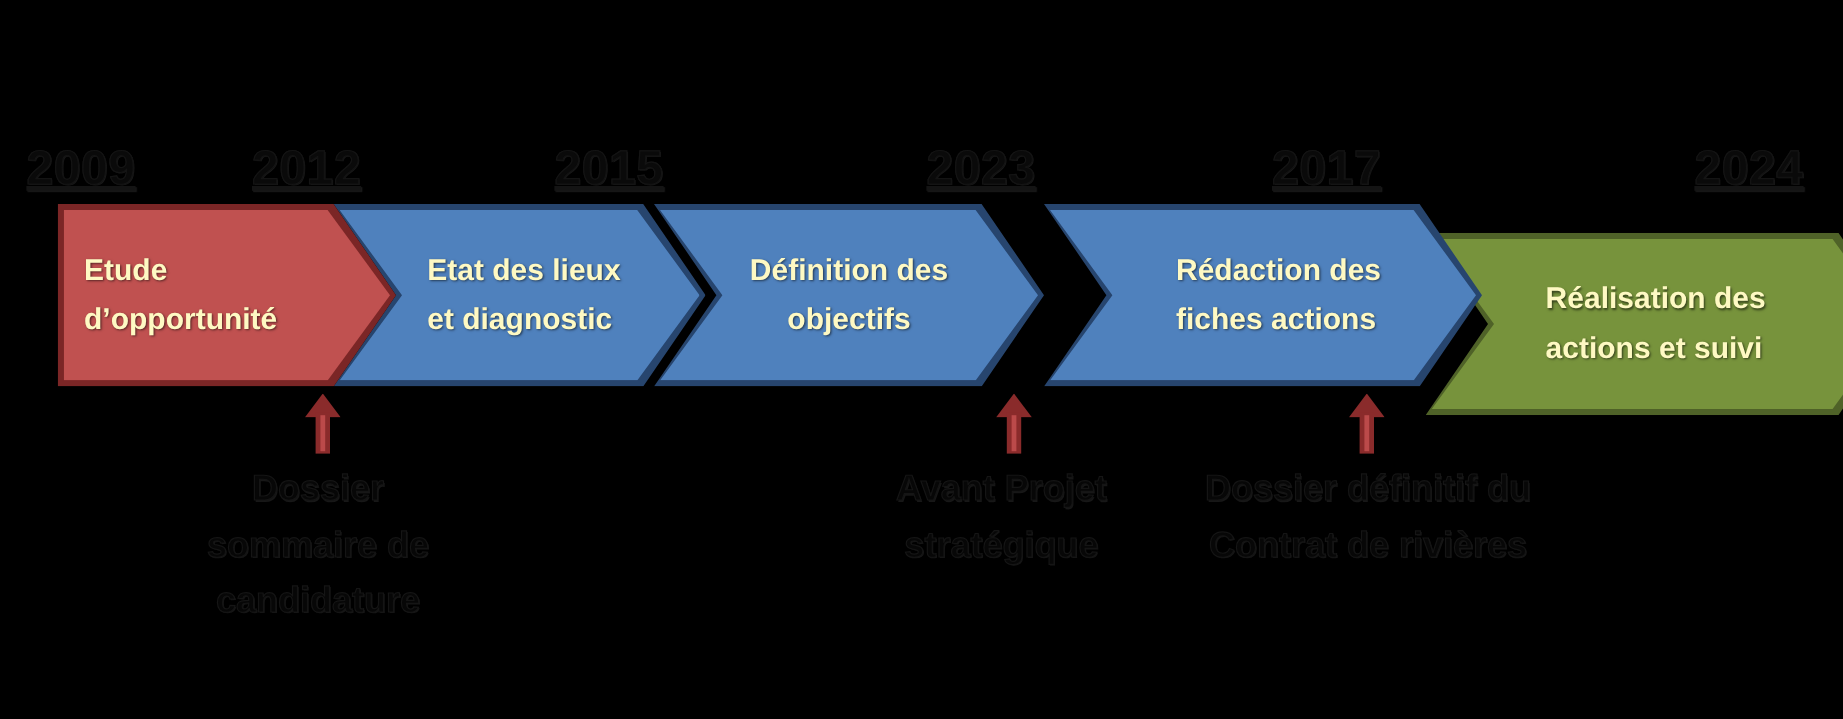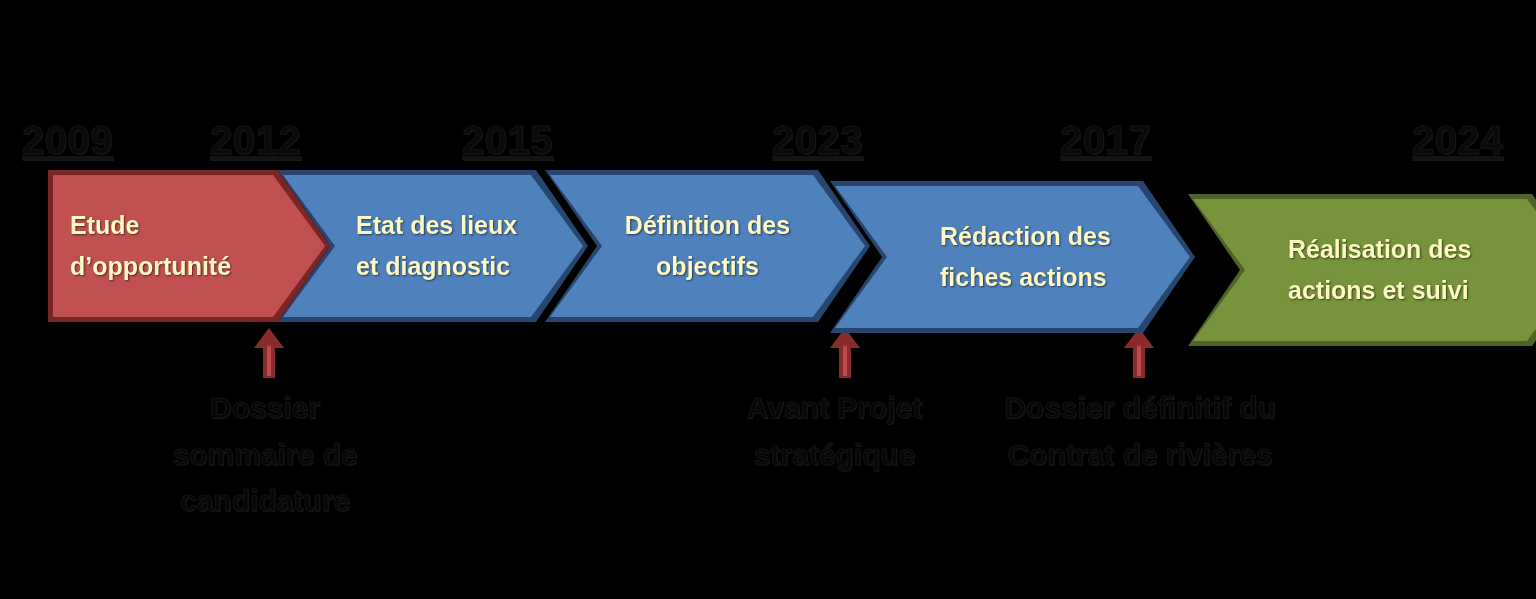--- a/index.html
+++ b/index.html
@@ -111,21 +111,21 @@
     <div class="year" style="left:1412px;top:120px;">2024</div>
   </div>
 
   <div class="chev c-green" style="left:1188px;width:396px;z-index:1;padding-left:100px;margin-top:24px;">
     <div class="poly-outer"></div>
     <div class="poly-inner"></div>
     <div class="label">Réalisation des
 actions et suivi</div>
   </div>
 
-  <div class="chev c-blue" style="left:830px;width:365px;z-index:2;padding-left:110px;margin-top:11px;">
+  <div class="chev c-blue" style="left:870px;width:365px;z-index:2;padding-left:110px;">
     <div class="poly-outer"></div>
     <div class="poly-inner"></div>
     <div class="label">Rédaction des
 fiches actions</div>
   </div>
 
   <div class="chev c-blue" style="left:278px;width:310px;z-index:4;padding-left:78px;">
     <div class="poly-outer"></div>
     <div class="poly-inner"></div>
     <div class="label">Etat des lieux

